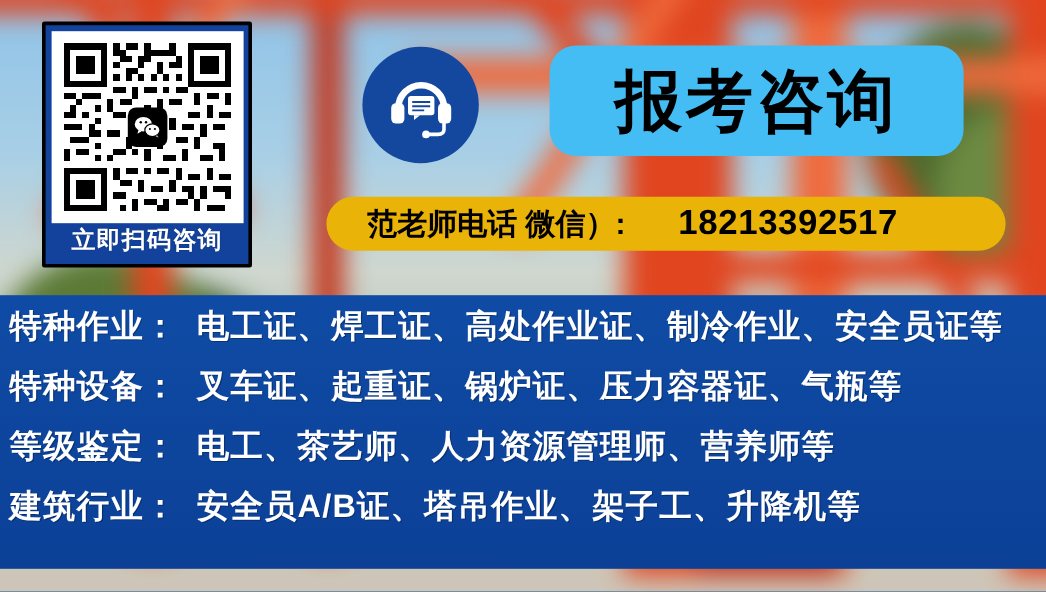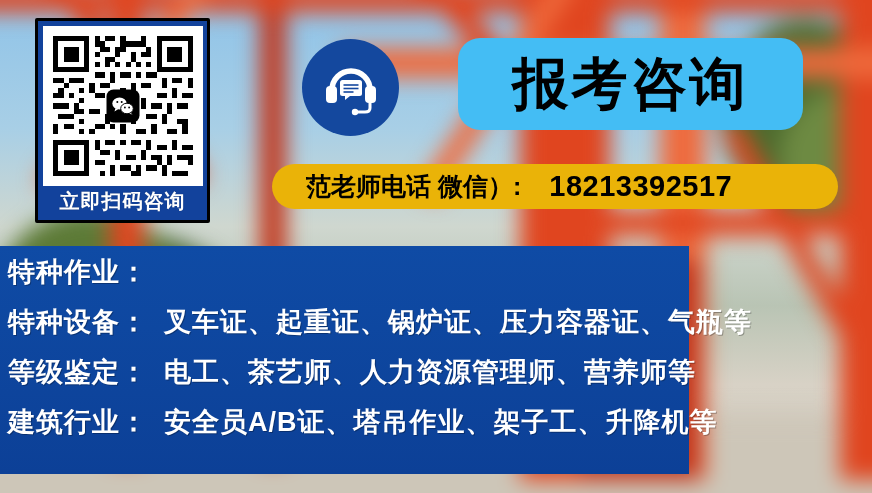--- a/index.html
+++ b/index.html
@@ -76,26 +76,26 @@
     position:absolute;left:272px;top:164px;width:566px;height:45px;
     background:#eab308;border-radius:23px;
     display:flex;align-items:center;
   }
   .phone-pill .label{
     color:#000;font-size:25px;font-weight:bold;white-space:nowrap;
     margin-left:34px;letter-spacing:0px;
   }
   .phone-pill .number{
     color:#000;font-size:29px;font-weight:bold;white-space:nowrap;
-    margin-left:28px;letter-spacing:0.5px;
+    margin-left:44px;letter-spacing:0.5px;
   }
 
   
   .info-panel{
-    position:absolute;left:0;top:246px;width:689px;height:228px;
+    position:absolute;left:0;top:246px;width:872px;height:228px;
     background:#0d47a0;
     background:linear-gradient(180deg,#0f4ba5 0%,#0c4097 100%);
     padding-top:8px;box-sizing:border-box;
   }
   .info-row{
     display:flex;align-items:baseline;height:50px;padding-left:8px;
     white-space:nowrap;
   }
   .info-row .cat{
     color:#ffffff;font-size:27px;font-weight:bold;letter-spacing:1px;
@@ -320,20 +320,21 @@
 
   <div class="phone-pill">
     <span class="label">范老师电话 微信）:</span>
     <span class="number">18213392517</span>
   </div>
 
   <div class="info-panel">
 
     <div class="info-row">
       <span class="cat">特种作业：</span>
+      <span class="items">电工证、焊工证、高处作业证、制冷作业、安全员证等</span>
     </div>
 
     <div class="info-row">
       <span class="cat">特种设备：</span>
       <span class="items">叉车证、起重证、锅炉证、压力容器证、气瓶等</span>
     </div>
 
     <div class="info-row">
       <span class="cat">等级鉴定：</span>
       <span class="items">电工、茶艺师、人力资源管理师、营养师等</span>

